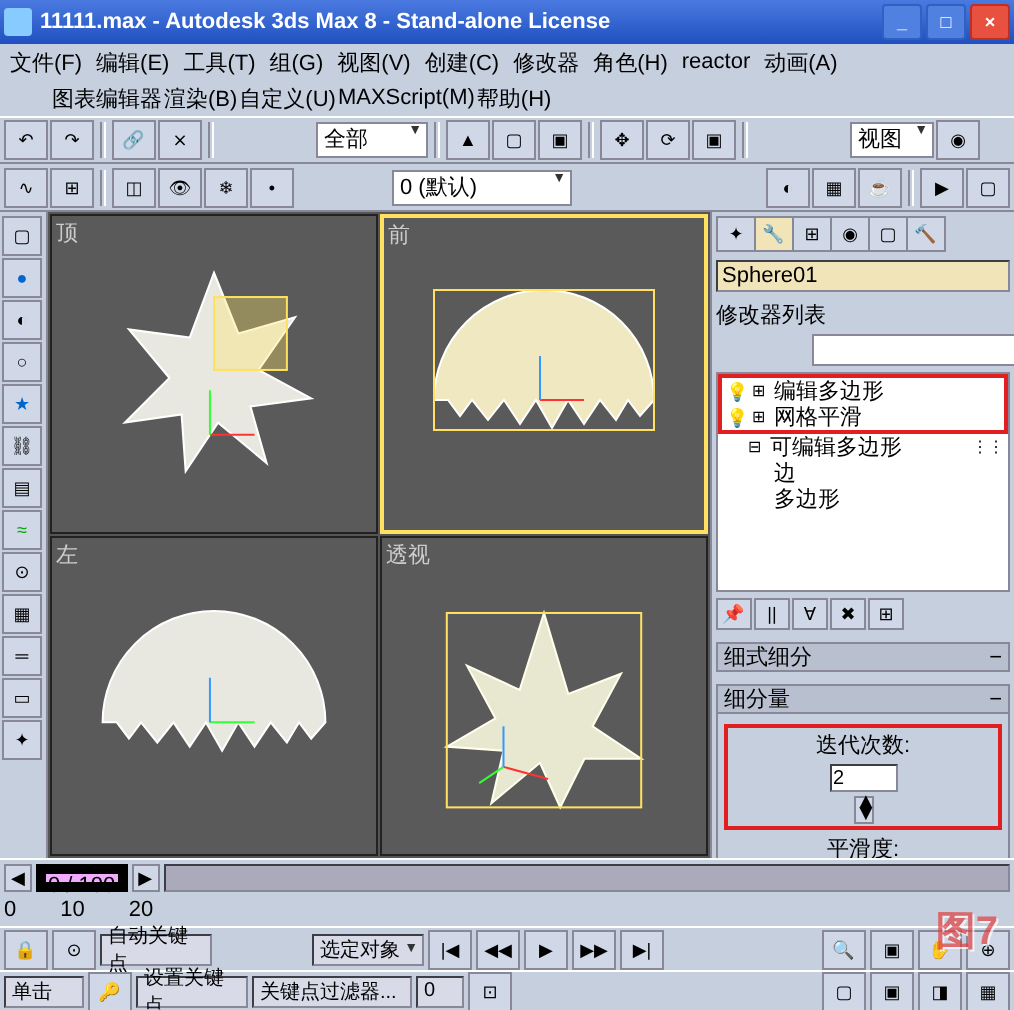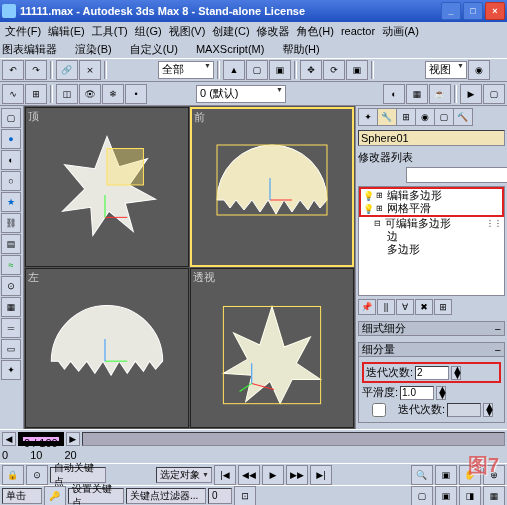--- a/index.html
+++ b/index.html
@@ -4,21 +4,21 @@
 <style>
 *{box-sizing:border-box;margin:0;padding:0;font-family:"SimSun","宋体",sans-serif;font-size:11px;}
 body{background:#c6cfde;overflow:hidden;width:507px;height:505px;}
 .titlebar{height:22px;background:linear-gradient(#4a7ae0,#2050c0);display:flex;align-items:center;padding:0 2px;color:white;}
 .titlebar .icon{width:14px;height:14px;background:#8cf;border-radius:2px;margin-right:4px;}
 .titlebar .title{flex:1;font-weight:bold;font-size:11px;}
 .winbtn{width:20px;height:18px;margin-left:2px;background:#5080e0;border:1px solid #3060c0;border-radius:2px;display:flex;align-items:center;justify-content:center;color:white;font-size:9px;font-weight:bold;}
 .winbtn.close{background:#e85040;border-color:#c03020;}
 .menubar{height:18px;background:#c6cfde;display:flex;align-items:center;padding:0 2px;gap:1px;}
 .menubar span{padding:18px 3px;cursor:default;}
-.menubar2{height:18px;background:#c6cfde;display:flex;align-items:center;padding:0 2px;gap:18px;}
+.menubar2{height:18px;background:#c6cfde;display:flex;align-items:center;padding:0 2px;gap:1px;margin-left:24px;}
 .toolbar{height:24px;background:#c6cfde;border-top:1px solid #fff;border-bottom:1px solid #889;display:flex;align-items:center;padding:0 2px;gap:1px;}
 .tbtn{width:22px;height:20px;border:1px solid #889;background:#d0d8e8;display:flex;align-items:center;justify-content:center;font-size:9px;}
 .tsep{width:3px;height:18px;border-left:1px solid #889;border-right:1px solid #fff;margin:0 2px;}
 .tdropdown{height:18px;border:1px solid #889;background:white;padding:0 12px 0 3px;font-size:11px;position:relative;margin-left:48px;}
 .tdropdown::after{content:"▼";position:absolute;right:2px;font-size:7px;color:#333;}
 .toolbar2{height:24px;background:#c6cfde;border-bottom:1px solid #889;display:flex;align-items:center;padding:0 2px;gap:1px;}
 .main{display:flex;height:calc(100% - 182px);}
 .leftbar{width:24px;background:#c6cfde;border-right:1px solid #889;display:flex;flex-direction:column;gap:1px;padding:2px 1px;}
 .leftbar .tbtn{width:20px;height:20px;}
 .viewports{flex:1;background:#555;padding:1px;position:relative;}
@@ -38,21 +38,21 @@
 .redbox{border:2px solid #e02020!important;position:relative;}
 .modrow{height:13px;display:flex;align-items:center;padding:0 2px;gap:3px;font-size:11px;}
 .modrow .bulb{width:10px;height:10px;font-size:9px;}
 .modrow .exp{width:8px;font-size:8px;}
 .modrow.sub{padding-left:28px;}
 .stackbtns{display:flex;gap:1px;margin-top:3px;}
 .stackbtns .tbtn{width:18px;height:16px;}
 .subpanel{margin-top:6px;}
 .subpanel .hdr{height:15px;background:#b8c0d0;border:1px solid #889;display:flex;align-items:center;padding:0 3px;font-size:11px;justify-content:space-between;}
 .subpanel .body{border:1px solid #889;border-top:0;padding:3px;}
-.spinrow{display:flex;align-items:center;gap:2px;margin:2px 0;font-size:11px;}
+.spinrow{display:flex;align-items:center;gap:2px;margin:2px 0;font-size:11px;flex-direction:column;}
 .spinrow label{flex-shrink:0;}
 .spinrow input{width:34px;height:14px;border:1px inset #889;padding:0 1px;font-size:10px;}
 .spinbtn{width:10px;height:14px;border:1px solid #889;background:#d0d8e8;font-size:6px;display:flex;flex-direction:column;}
 .spinbtn div{height:6px;text-align:center;line-height:5px;}
 .timeslider{height:18px;background:#c6cfde;border-top:1px solid #fff;display:flex;align-items:center;padding:0 2px;gap:2px;}
 .track{flex:1;height:14px;background:#aab;border:1px inset #889;}
 .trackbar{height:16px;background:#c6cfde;display:flex;align-items:center;padding:0 2px;gap:2px;font-size:10px;}
 .statusbar{height:22px;background:#c6cfde;border-top:1px solid #fff;display:flex;align-items:center;padding:0 2px;gap:2px;}
 .statusbar .field{height:16px;border:1px inset #889;background:#d8dae8;padding:0 3px;font-size:10px;display:flex;align-items:center;}
 .watermark{position:absolute;right:8px;bottom:26px;color:#e04040;font-size:20px;font-weight:bold;opacity:0.7;pointer-events:none;text-shadow:1px 1px 0 #fff;}

